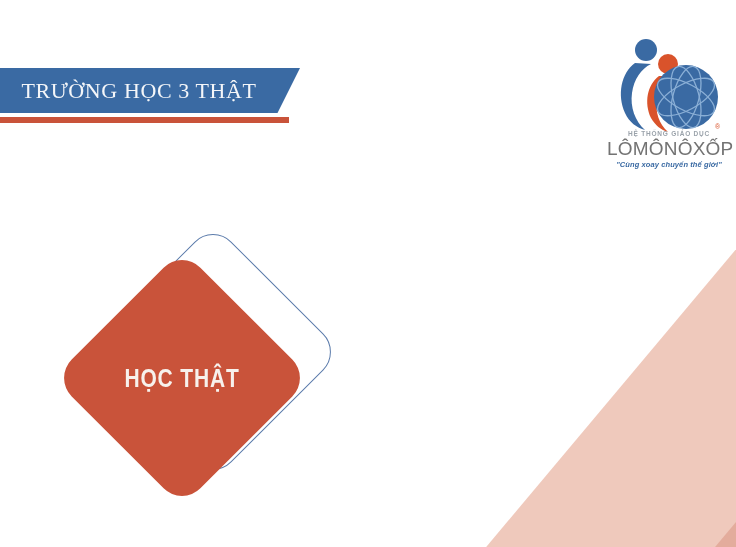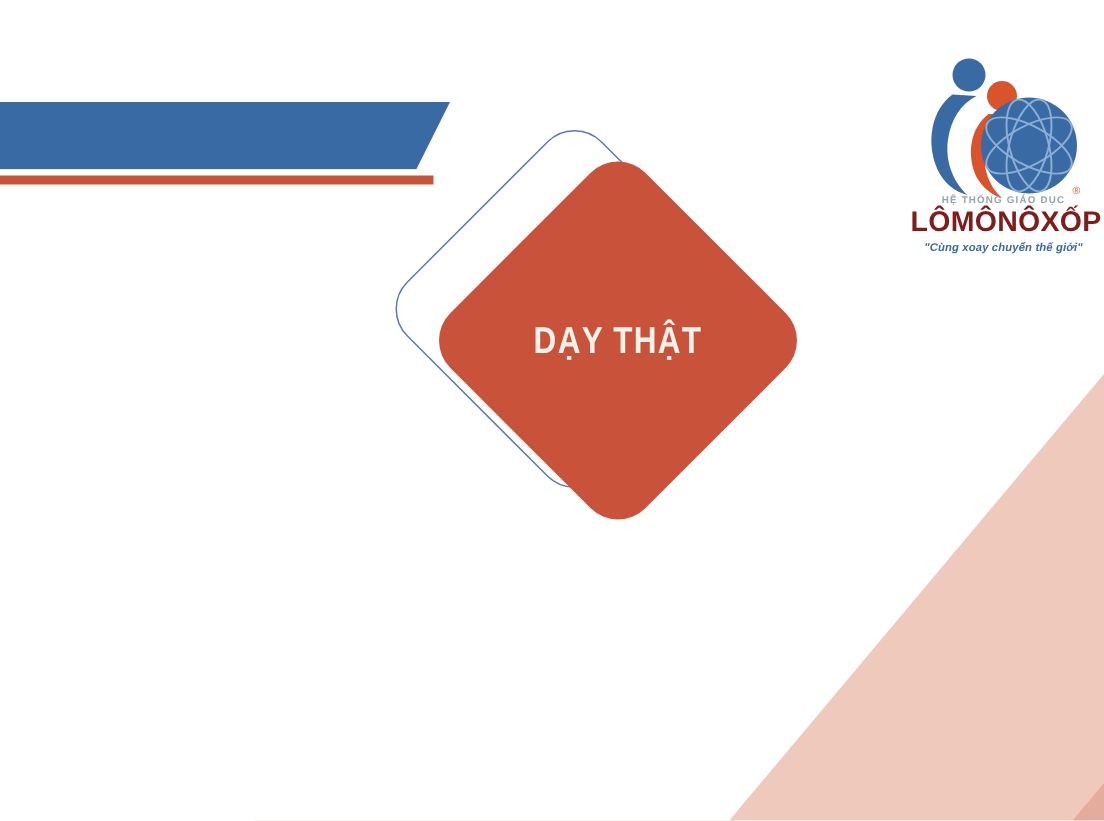--- a/index.html
+++ b/index.html
@@ -107,22 +107,22 @@
   }
   .logo-line1 {
     font-size: 6.5px;
     letter-spacing: 0.8px;
     color: #9aa2aa;
     font-weight: bold;
     line-height: 9px;
   }
   .logo-line2 {
     font-size: 19px;
-    font-weight: bold;
-    color: #7f1d1d;
+    font-weight: normal;
+    color: #737373;
     letter-spacing: 0.2px;
     line-height: 21px;
   }
   .logo-line3 {
     font-size: 7.5px;
     font-style: italic;
     font-weight: bold;
     color: #3A6AA3;
     line-height: 11px;
     letter-spacing: 0.1px;
@@ -181,20 +181,21 @@
 </head>
 <body>
 
 <div id="slide">
 
   <div class="band band-light"></div>
   <div class="band band-dark"></div>
 
   <div class="banner-wrap">
     <div class="banner-blue"></div>
+    <div class="banner-title">TRƯỜNG HỌC 3 THẬT</div>
     <div class="banner-orange"></div>
   </div>
 
   <div class="logo">
     <div class="logo-mark">
       <svg viewBox="0 0 108 100" width="108" height="100">
 
         <g>
           <circle cx="31" cy="17" r="11" fill="#3A6AA3"></circle>
           <path d="M20 30 C6 40 2 62 10 80 C14 89 22 95 30 97 C20 88 15 74 17 60 C19 46 26 36 36 31 Z" fill="#3A6AA3"></path>
@@ -217,21 +218,21 @@
         <text x="100" y="96" font-size="7" fill="#D9532B" font-family="Liberation Sans, sans-serif">®</text>
       </svg>
     </div>
     <div class="logo-text">
       <div class="logo-line1">HỆ THỐNG GIÁO DỤC</div>
       <div class="logo-line2">LÔMÔNÔXỐP</div>
       <div class="logo-line3">"Cùng xoay chuyển thế giới"</div>
     </div>
   </div>
 
-
-  <div class="diamond-group" id="g-day">
+  <div class="diamond-group" id="g-hoc">
     <div class="dia-outline"></div>
     <div class="dia-fill"></div>
-    <div class="dia-label">DẠY THẬT</div>
+    <div class="dia-label">HỌC THẬT</div>
   </div>
 
 
+
 </div>
 
 </body></html>

